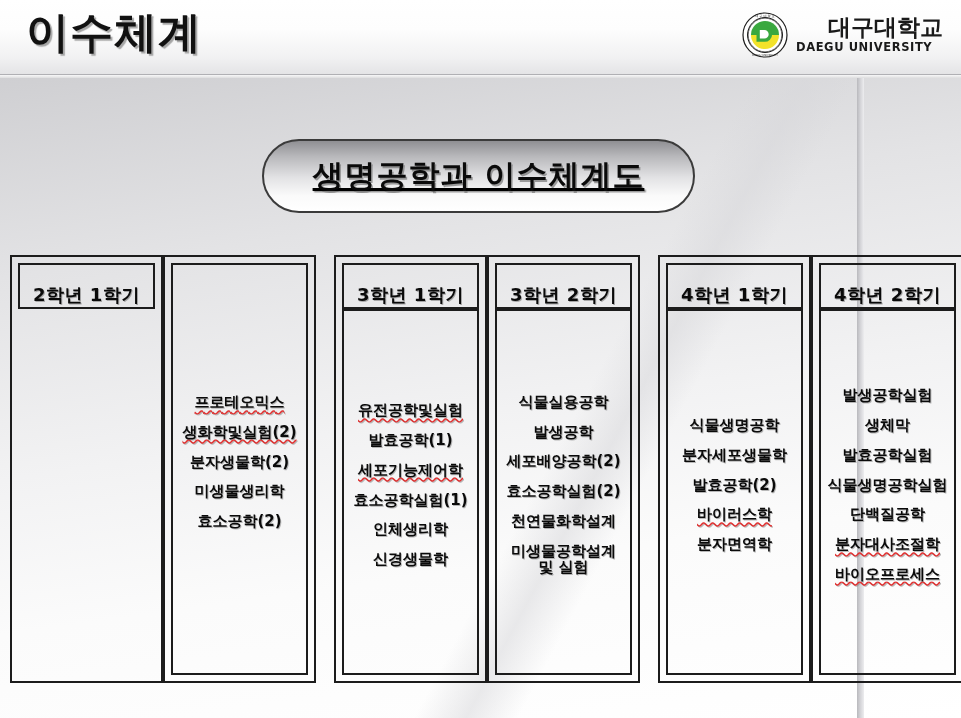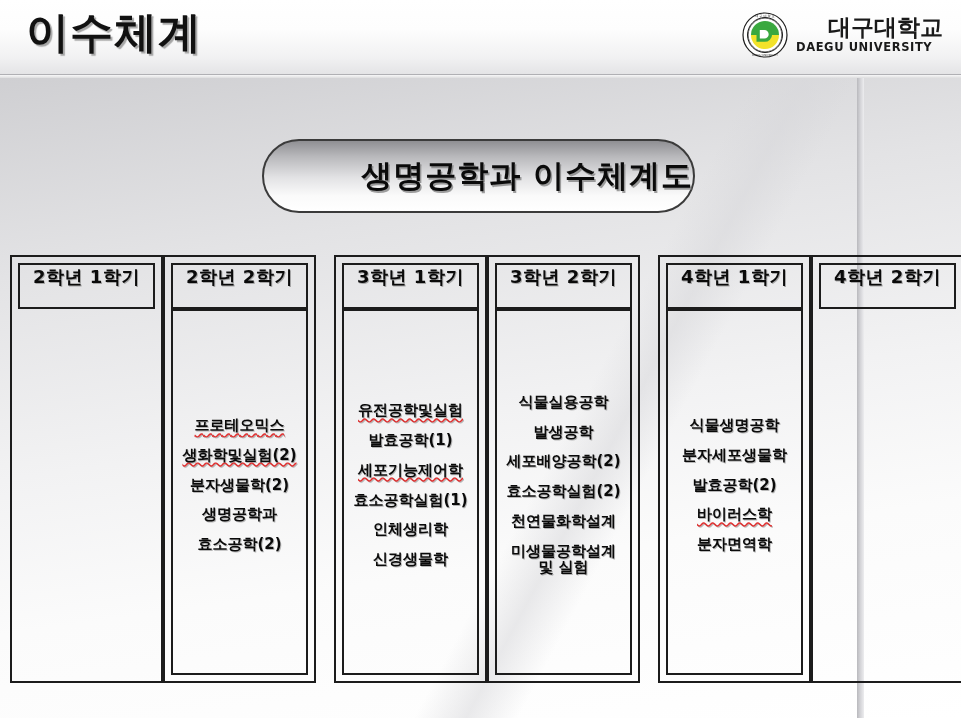--- a/index.html
+++ b/index.html
@@ -100,21 +100,22 @@
   .heading-pill {
     position: absolute;
     left: 262px; top: 139px;
     width: 433px; height: 74px;
     border: 2px solid #3b3b3b;
     border-radius: 37px / 37px;
     box-sizing: border-box;
     background: linear-gradient(180deg,#8f8f93 0%, #b8b8bb 22%, #e2e2e4 52%, #fafafa 78%, #ffffff 100%);
     display: flex;
     align-items: center;
-    justify-content: flex-end;
+    justify-content: center;
+    text-decoration: underline;
   }
   .heading-text {
     font-size: 31px;
     font-weight: bold;
     color: #0a0a0a;
     letter-spacing: 1px;
     text-shadow: 1.5px 1.5px 0.5px rgba(120,120,120,0.7);
     white-space: nowrap;
   }
 
@@ -142,21 +143,21 @@
     display: flex;
     flex-direction: column;
   }
 
   .panel-head {
     height: 46px;
     flex: 0 0 46px;
     border: 2px solid #1c1c1c;
     box-sizing: border-box;
     display: flex;
-    align-items: flex-start;
+    align-items: flex-end;
     justify-content: center;
     background: transparent;
     margin-bottom: 0;
   }
   .panel-head-text {
     font-size: 18px;
     font-weight: bold;
     color: #0a0a0a;
     letter-spacing: 0.5px;
     text-shadow: 1px 1px 0.5px rgba(130,130,130,0.65);
@@ -239,29 +240,26 @@
   </div>
 
   <div class="panel-row" id="panel-row">
       <div class="panel-group">
         <div class="panel">
           <div class="panel-head">
             <div class="panel-head-text">2학년  1학기</div>
           </div>
         </div>
         <div class="panel">
-          <div class="panel-head">
-            <div class="panel-head-text">2학년  2학기</div>
-          </div>
           <div class="panel-body">
             <div class="course-list">
               <div class="course misspelled">프로테오믹스</div>
               <div class="course misspelled">생화학및실험(2)</div>
               <div class="course">분자생물학(2)</div>
-              <div class="course">생명공학과</div>
+              <div class="course">미생물생리학</div>
               <div class="course">효소공학(2)</div>
             </div>
           </div>
         </div>
       </div>
       <div class="group-gap"></div>
       <div class="panel-group">
         <div class="panel">
           <div class="panel-head">
             <div class="panel-head-text">3학년  1학기</div>
@@ -307,17 +305,28 @@
               <div class="course">발효공학(2)</div>
               <div class="course misspelled">바이러스학</div>
               <div class="course">분자면역학</div>
             </div>
           </div>
         </div>
         <div class="panel">
           <div class="panel-head">
             <div class="panel-head-text">4학년  2학기</div>
           </div>
+          <div class="panel-body">
+            <div class="course-list">
+              <div class="course">발생공학실험</div>
+              <div class="course">생체막</div>
+              <div class="course">발효공학실험</div>
+              <div class="course">식물생명공학실험</div>
+              <div class="course">단백질공학</div>
+              <div class="course misspelled">분자대사조절학</div>
+              <div class="course misspelled">바이오프로세스</div>
+            </div>
+          </div>
         </div>
       </div>
     </div>
 
 </div>
 
 </body></html>

